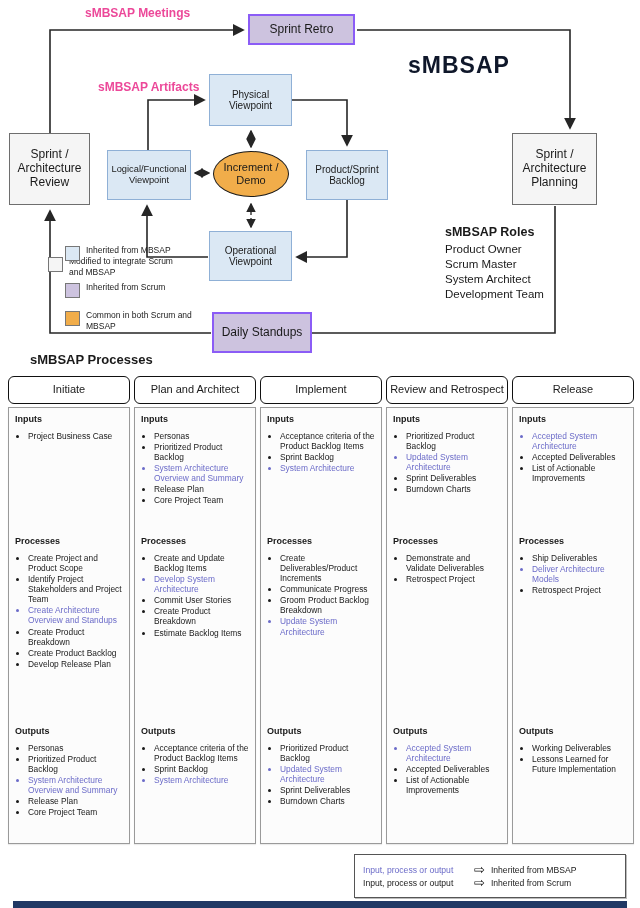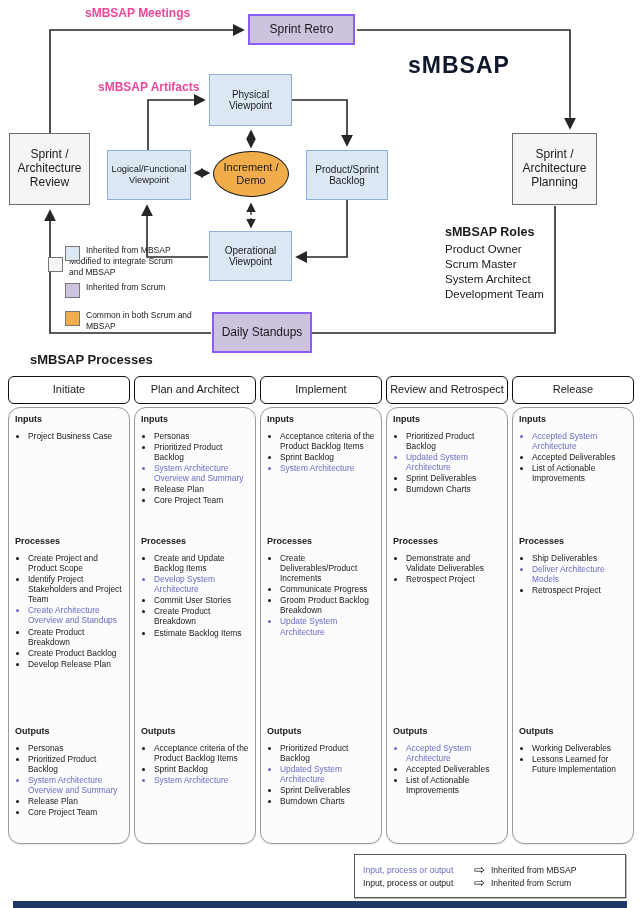--- a/index.html
+++ b/index.html
@@ -26,21 +26,21 @@
   .roles .roles-title { font-weight:bold; font-size:12.5px; margin-bottom:1px; }
   .roles ul { list-style:none; }
 
   
   .proc-title { position:absolute; left:30px; top:352px; font-weight:bold; font-size:13px; }
   .cols { position:absolute; left:8px; top:376px; width:626px; display:flex; gap:4px; }
   .col { flex:1 1 0; display:flex; flex-direction:column; min-width:0; }
   .col-head { height:28px; border:1.8px solid #111; border-radius:6px; background:#fff;
               display:flex; align-items:center; justify-content:center; text-align:center;
               font-size:11px; line-height:1.05; padding:1px 2px; }
-  .col-body { margin-top:3px; height:437px; border:1.2px solid #9a9a9a; border-radius:12px;
+  .col-body { margin-top:3px; height:437px; border:1.2px solid #9a9a9a; border-radius:0;
               background:#FCFCFC; padding:6px 6px 4px 6px; display:flex; flex-direction:column;
               box-shadow:0 1px 1px rgba(0,0,0,0.08); }
   .sec { overflow:hidden; }
   .sec-inputs { height:122px; } .sec-processes { height:190px; } .sec-outputs { flex:1; }
   .sec-title { font-weight:bold; font-size:9px; margin-bottom:7px; }
   .sec ul { list-style:disc; padding-left:13px; font-size:8.4px; line-height:1.2; }
   .sec li { margin-bottom:1px; }
   .mb { color:#6B6BC8; }
 
   

